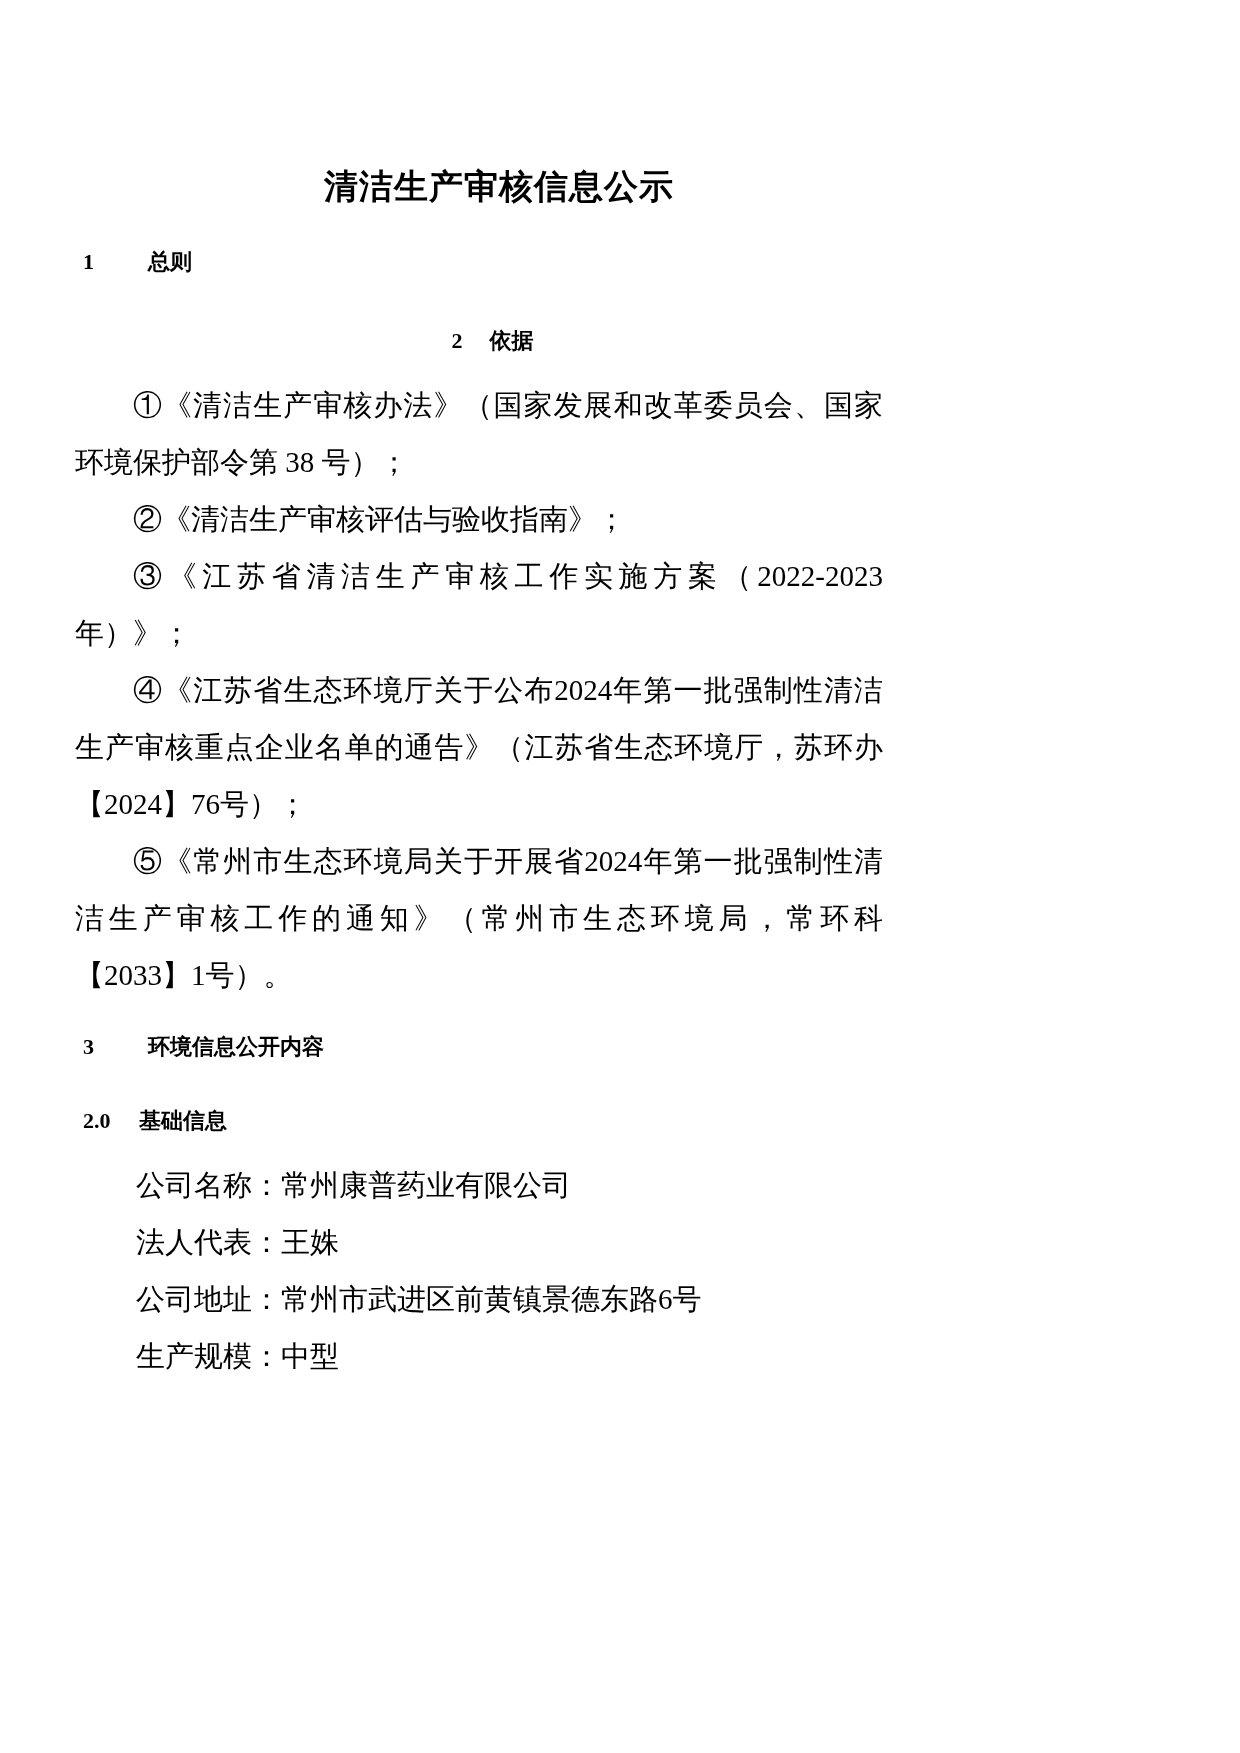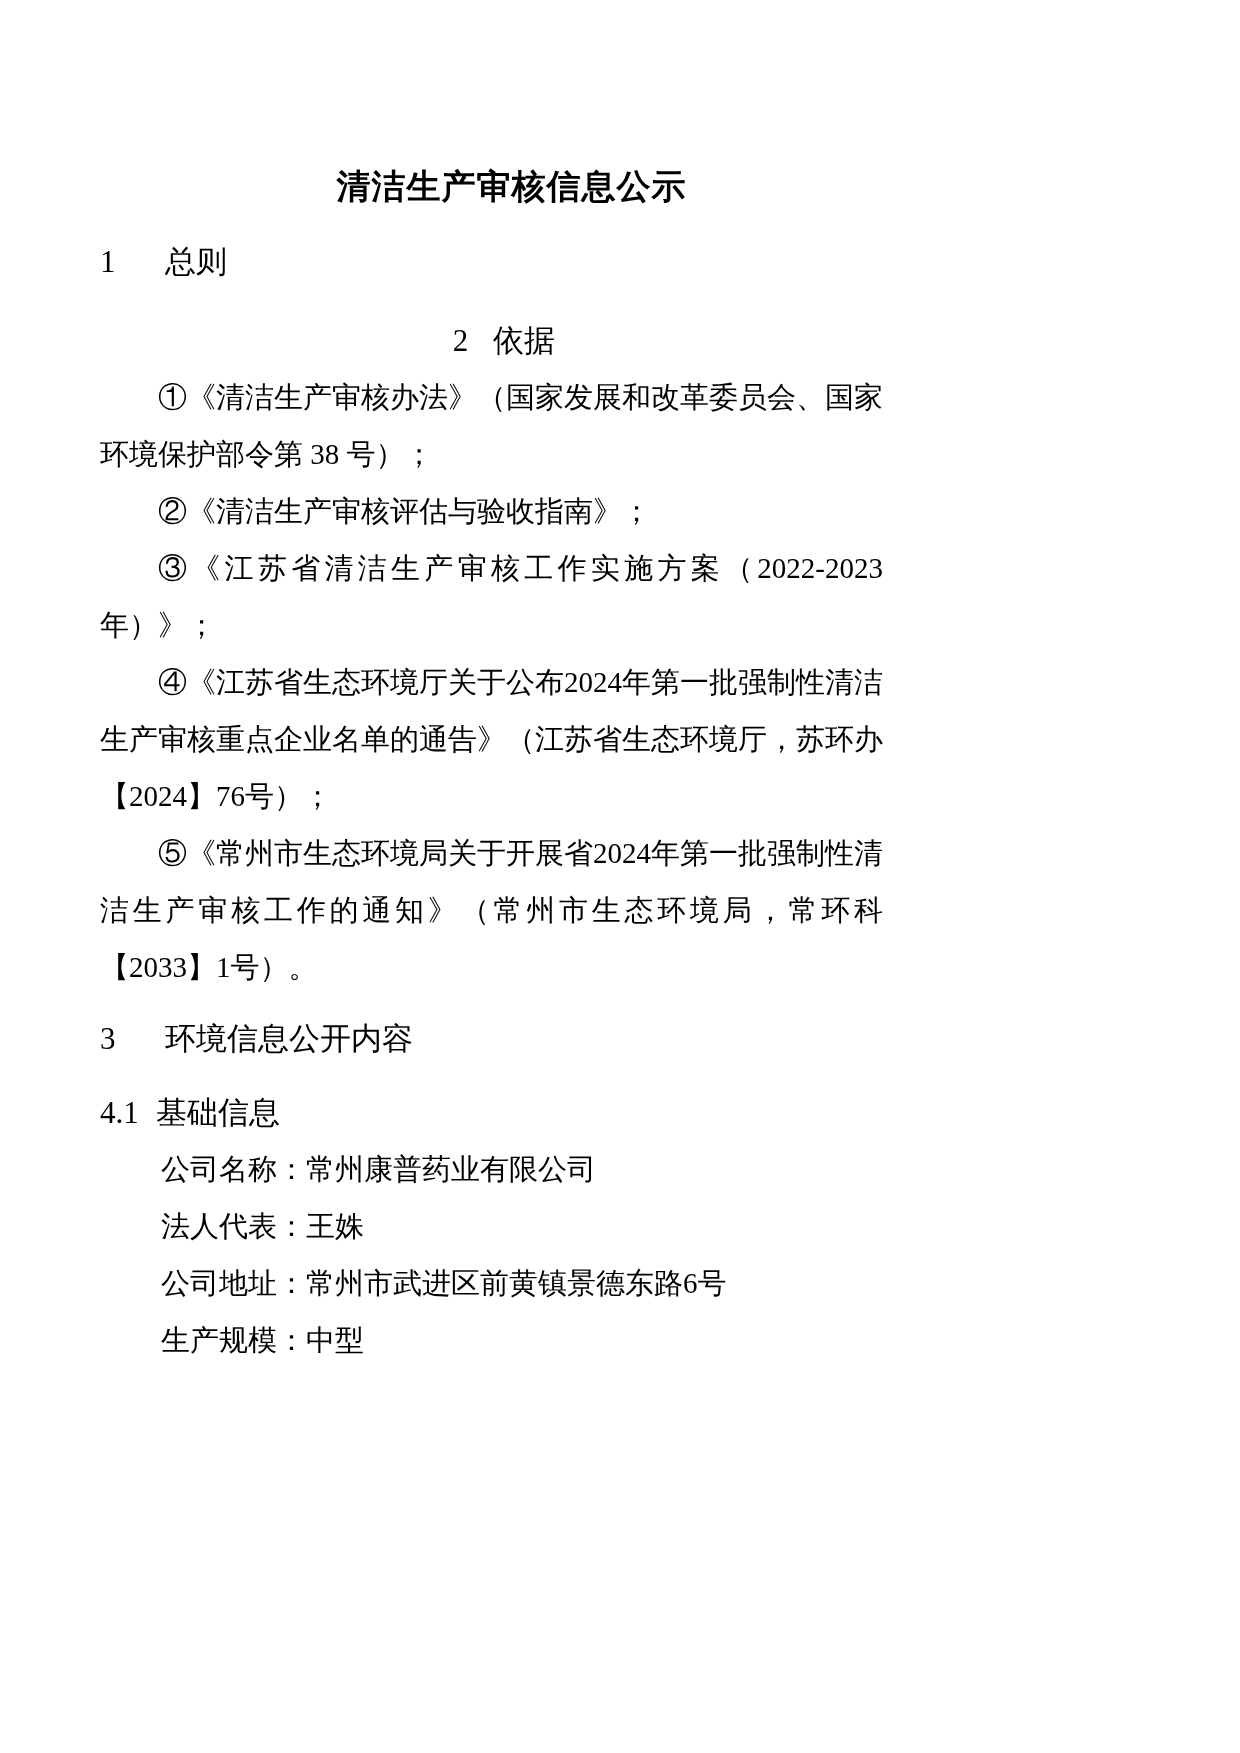--- a/index.html
+++ b/index.html
@@ -11,35 +11,35 @@
     width: 1240px;
     height: 1753px;
     overflow: hidden;
     color: #000000;
     font-family: "Liberation Serif", "DejaVu Serif", serif;
   }
   .page {
     box-sizing: border-box;
     width: 1070px;
     height: 1753px;
-    padding: 158px 187px 0 100px;
+    padding: 158px 187px 0 75px;
   }
   .doc-title {
     margin: 0 0 0 40px;
     font-size: 34px;
     line-height: 57px;
     font-weight: 700;
     text-align: center;
     letter-spacing: 1px;
   }
   .sec-heading {
-    margin: 0;
-    font-size: 31px;
+    margin: 8px;
+    font-size: 22px;
     line-height: 57px;
-    font-weight: 400;
+    font-weight: 700;
   }
   .mt-s1 { margin-top: 18px; }
   .mt-s2 { margin-top: 22px; text-align: center; }
   .mt-s3 { margin-top: 14px; }
   .mt-s31 { margin-top: 17px; }
   .h-no {
     display: inline-block;
     width: 65px;
   }
   .h-no-sub {
@@ -73,21 +73,21 @@
   <h2 class="sec-heading mt-s2"><span class="h-no">2</span><span>依据</span></h2>
 
   <p class="body-para">①《清洁生产审核办法》（国家发展和改革委员会、国家环境保护部令第 38 号）；</p>
   <p class="body-para">②《清洁生产审核评估与验收指南》；</p>
   <p class="body-para">③《江苏省清洁生产审核工作实施方案（2022-2023年）》；</p>
   <p class="body-para">④《江苏省生态环境厅关于公布2024年第一批强制性清洁生产审核重点企业名单的通告》（江苏省生态环境厅，苏环办【2024】76号）；</p>
   <p class="body-para">⑤《常州市生态环境局关于开展省2024年第一批强制性清洁生产审核工作的通知》（常州市生态环境局，常环科【2033】1号）。</p>
 
   <h2 class="sec-heading mt-s3"><span class="h-no">3</span><span>环境信息公开内容</span></h2>
 
-  <h3 class="sec-heading mt-s31"><span class="h-no-sub">4.1</span><span>基础信息</span></h3>
+  <h3 class="sec-heading mt-s31"><span class="h-no-sub">2.0</span><span>基础信息</span></h3>
 
   <p class="info-line"><span>公司名称：</span><span>常州康普药业有限公司</span></p>
 
   <p class="info-line"><span>法人代表：</span><span>王姝</span></p>
 
   <p class="info-line"><span>公司地址：</span><span>常州市武进区前黄镇景德东路6号</span></p>
 
   <p class="info-line"><span>生产规模：</span><span>中型</span></p>
 
 

